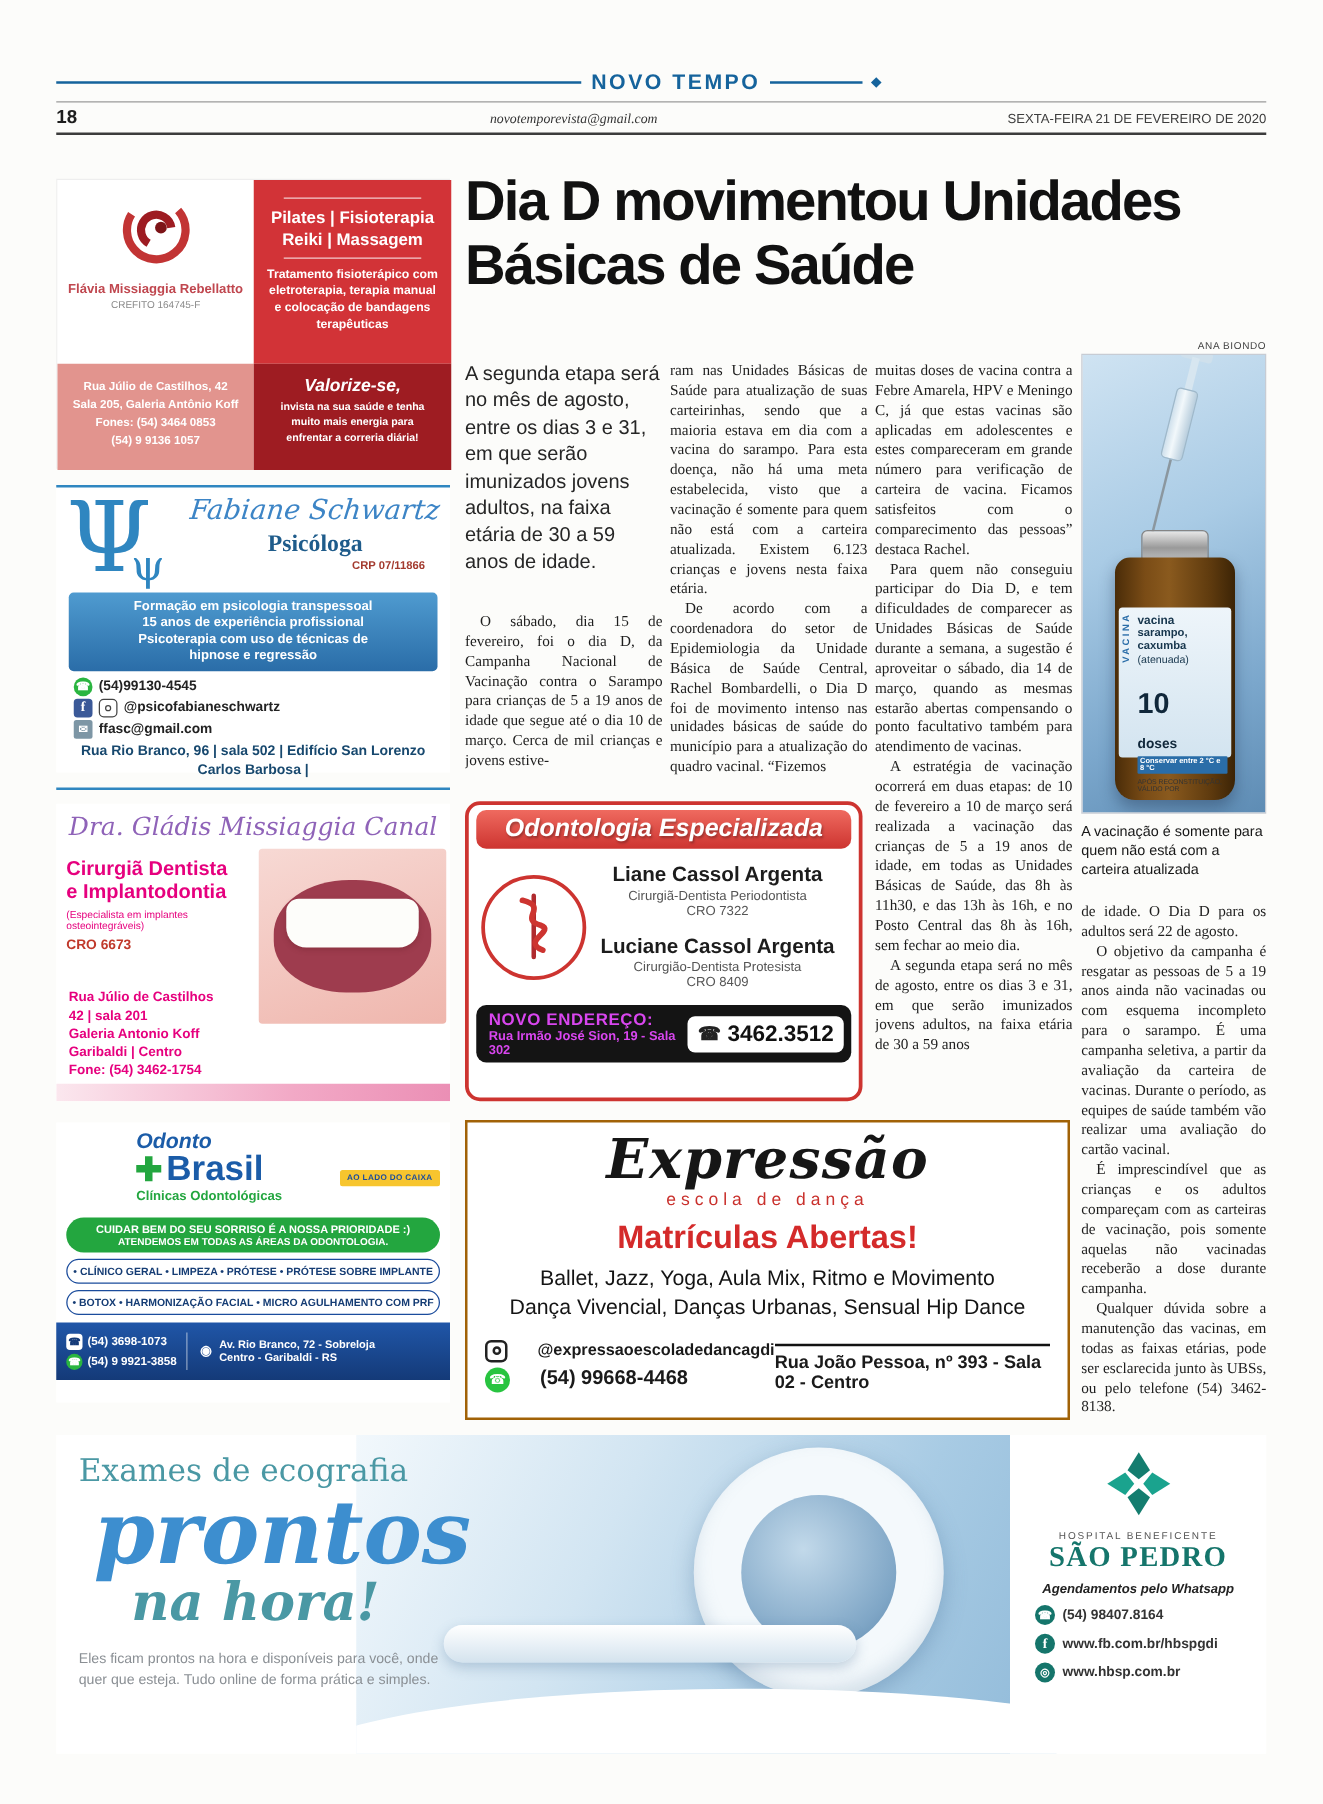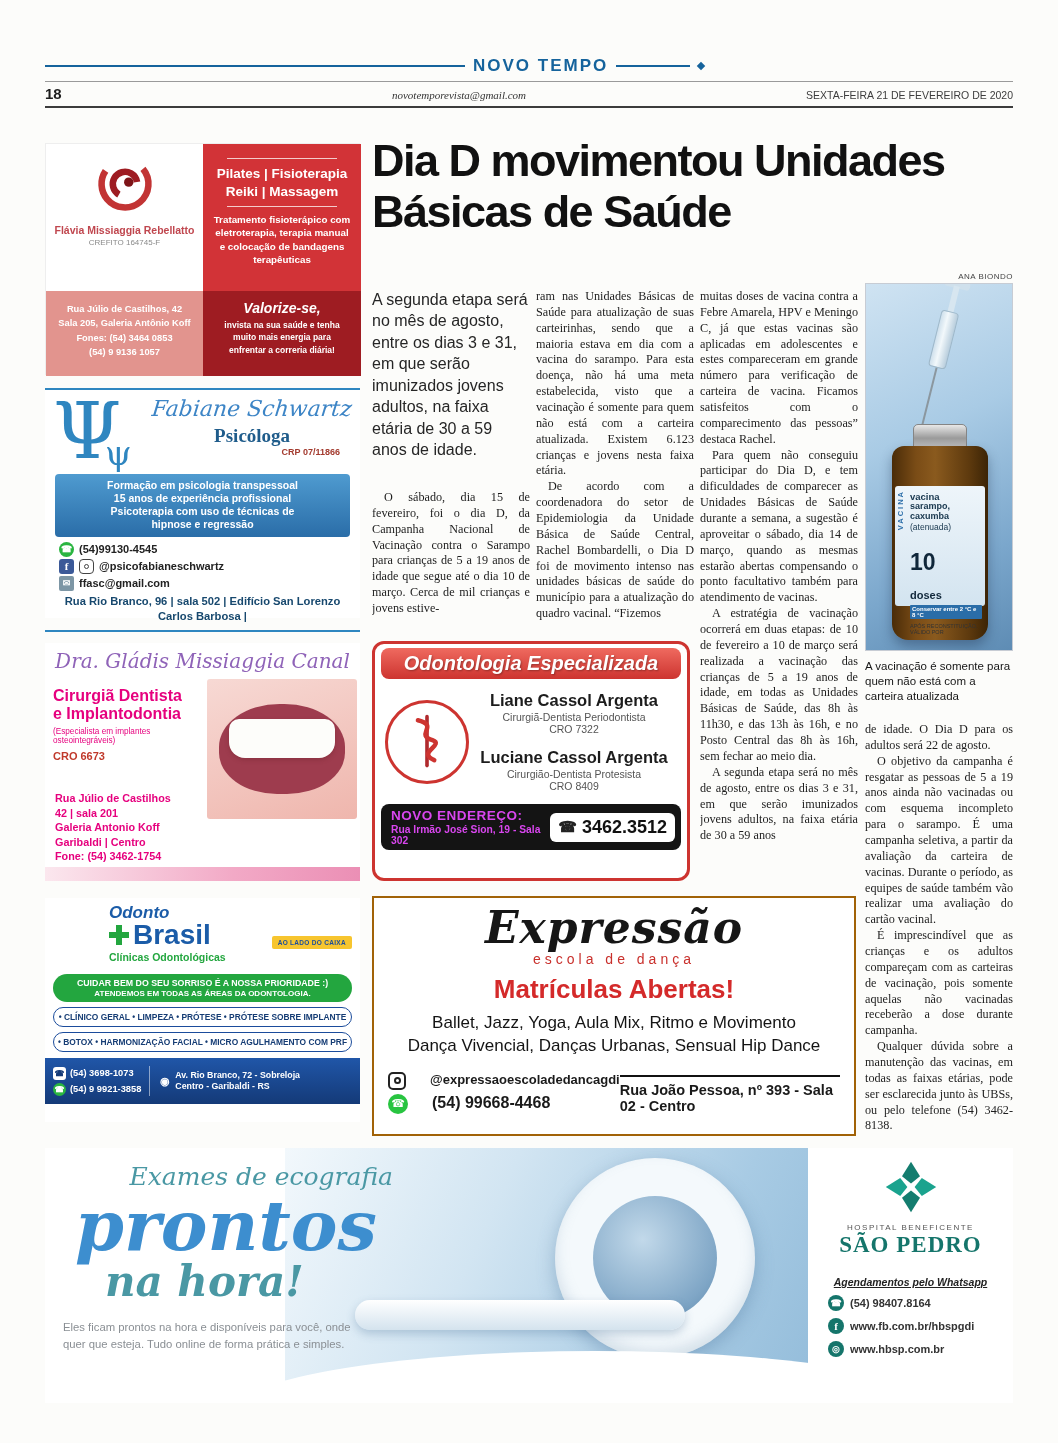--- a/index.html
+++ b/index.html
@@ -158,28 +158,28 @@
   .exp-addr { border-top:2.5px solid #111; padding-top:5px; font-weight:bold; font-size:14.5px; }
 
   
   .ad-hosp { background:#fff; overflow:hidden; }
   .hp-photo { position:absolute; left:240px; top:0; width:560px; height:255px; background:linear-gradient(115deg,#f2f8fc 0%,#d2e5f2 35%,#a8cbe4 70%,#8fb9d8 100%); overflow:hidden; }
   .ct-ring { position:absolute; right:90px; top:10px; width:200px; height:200px; border-radius:50%; background:#f4f9fc; box-shadow:0 6px 18px rgba(70,110,150,.35), inset 0 -8px 14px rgba(120,150,180,.25); }
   .ct-hole { position:absolute; left:38px; top:38px; width:124px; height:124px; border-radius:50%; background:radial-gradient(circle at 40% 35%,#c2d9ea,#7fa6c6 70%,#5c87ab); }
   .ct-bed { position:absolute; left:70px; top:152px; width:330px; height:30px; border-radius:16px; background:linear-gradient(180deg,#ffffff,#d4e3ee); box-shadow:0 4px 10px rgba(70,110,150,.3); }
   .ct-wave { position:absolute; left:-60px; bottom:-78px; width:740px; height:130px; background:#fff; border-radius:50%; }
   .hp-left { position:absolute; left:18px; top:14px; width:330px; z-index:2; }
-  .hp-l1 { font-family:"DejaVu Serif", serif; font-style:italic; font-size:25px; color:#4a98a4;text-align:right; }
+  .hp-l1 { font-family:"DejaVu Serif", serif; font-size:25px; color:#4a98a4; }
   .hp-l2 { font-family:"DejaVu Serif", serif; font-style:italic; font-weight:bold; font-size:70px; color:#3d8ecf; line-height:1; margin-left:12px; }
   .hp-l3 { font-family:"DejaVu Serif", serif; font-style:italic; font-weight:bold; font-size:42px; color:#4a98a4; margin-left:42px; line-height:1; }
   .hp-desc { margin-top:16px; font-size:11.3px; color:#8a8f94; line-height:1.5; }
   .hp-right { position:absolute; right:0; top:0; width:205px; height:255px; background:#fff; text-align:center; padding-top:12px; z-index:3; }
   .hp-hb { font-size:8px; letter-spacing:1.5px; color:#555; margin-top:5px; }
   .hp-sp { font-family:"Liberation Serif", serif; font-weight:bold; font-size:23px; color:#15756b; letter-spacing:1px; }
-  .hp-wl { font-size:10.5px; font-weight:bold; font-style:italic; color:#222; margin-top:18px;text-decoration:underline; }
+  .hp-wl { font-size:10.5px; font-weight:bold; font-style:italic; color:#222; margin-top:6px; }
   .hp-row { display:flex; align-items:center; gap:6px; margin:7px 0 0 20px; font-size:11px; font-weight:bold; color:#333; text-align:left; }
 </style>
 </head>
 <body>
 
 <div id="page">
 
   <div class="abs" style="left:45px; top:56px; width:968px;">
     <div class="mast-row">
       <span class="mast-line" style="width:420px;"></span>

